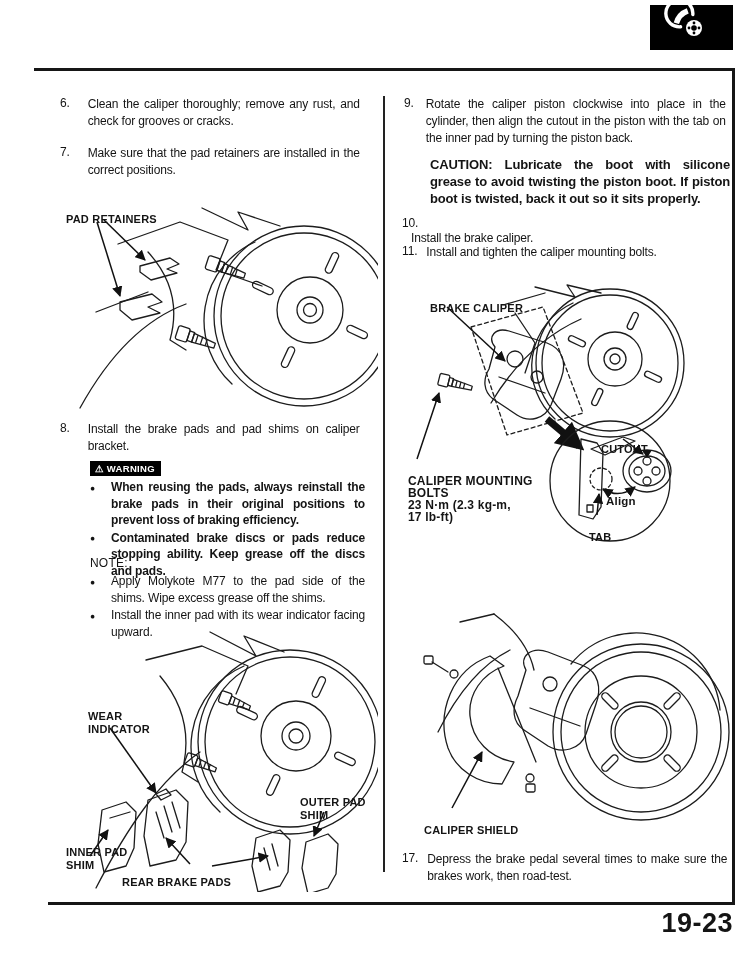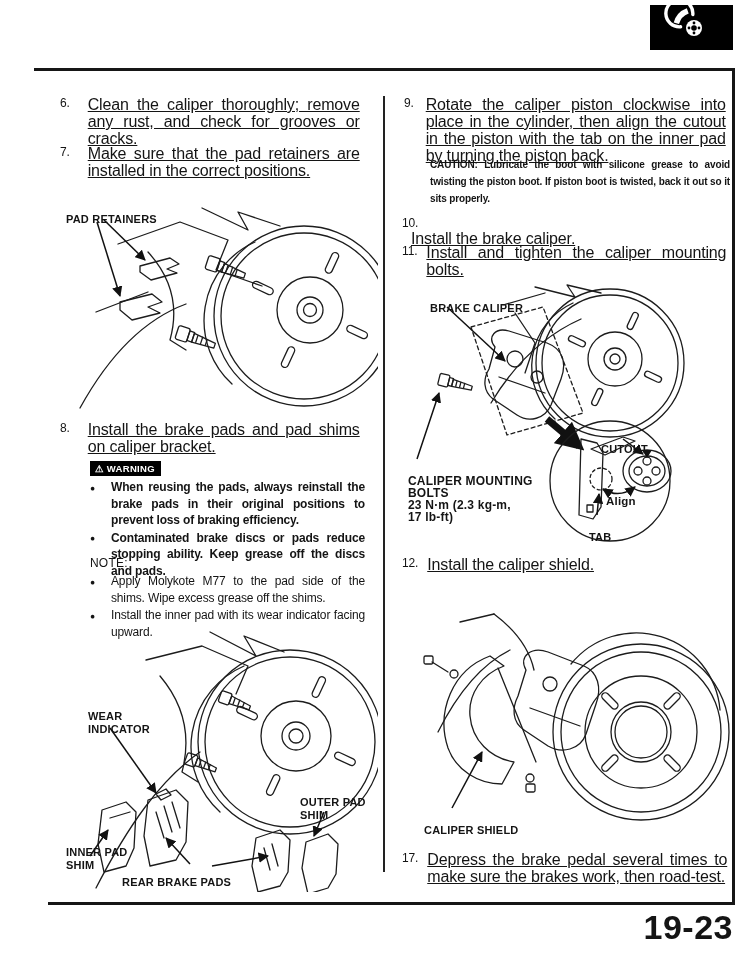--- a/index.html
+++ b/index.html
@@ -5,32 +5,32 @@
   html,body{margin:0;padding:0;background:#e8e8e8;}
   .page{
     position:relative; width:749px; height:955px; background:#ffffff;
     font-family:"Liberation Sans", sans-serif; color:#141414; overflow:hidden;
   }
   .abs{position:absolute;}
   .rule{position:absolute; background:#161616;}
   
   .step{position:absolute; display:flex;}
   .step .num{flex:0 0 auto; font-size:12px; letter-spacing:-0.15px;}
-  .step .txt{font-size:16px; letter-spacing:-0.15px; line-height:17px; text-align:justify;text-decoration:underline;}
+  .step .txt{font-size:12px; letter-spacing:-0.15px; line-height:17px; text-align:justify;}
   .bold{font-weight:700;}
   .callout{position:absolute; font-weight:700; font-size:11px; line-height:12.5px; letter-spacing:0.2px; white-space:nowrap;margin-top:12px;}
   .bullet-item{display:flex; margin:0 0 1px 0;}
   .bullet-item .b{flex:0 0 21px; font-size:8.5px; padding-top:3.5px;}
   .bullet-item .t{font-size:12px; letter-spacing:-0.15px; line-height:16.5px; text-align:justify;}
   .warn-chip{
     position:absolute; background:#000; color:#fff; font-weight:700; font-size:9.5px;
     padding:2px 6px 2px 5px; display:inline-flex; gap:3px; align-items:center; letter-spacing:0.3px;
   }
   .icon-box{position:absolute; background:#000;}
-  .pagenum{position:absolute; font-weight:700; font-size:34px; letter-spacing:0.5px; text-align:right;}
+  .pagenum{position:absolute; font-weight:700; font-size:27px; letter-spacing:0.5px; text-align:right;}
   svg{display:block;}
   .ln{stroke:#1c1c1c; fill:none; stroke-width:1.3; stroke-linejoin:round; stroke-linecap:round;}
   .arrow{stroke:#111; fill:none; stroke-width:1.5;}
 </style>
 </head>
 <body>
 
 <div class="page">
 
   <div class="icon-box" style="left:650px; top:5px; width:83px; height:45px;">
@@ -217,21 +217,21 @@
   <div class="callout" style="left:122px; top:864px;">REAR BRAKE PADS</div>
   <div class="callout" style="left:300px; top:784px;">
     <div>OUTER PAD</div>
     <div>SHIM</div>
   </div>
 
   <div class="step" style="left:404px; top:96px;">
     <span class="num">9.</span>
     <span class="txt" style="width:300px; margin-left:12px;">Rotate the caliper piston clockwise into place in the cylinder, then align the cutout in the piston with the tab on the inner pad by turning the piston back.</span>
   </div>
-  <div class="abs bold" style="left:430px; top:156px; width:300px; font-size:10px; letter-spacing:-0.15px; line-height:17px; text-align:justify;">CAUTION:  Lubricate the boot with silicone grease to avoid twisting the piston boot. If piston boot is twisted, back it out so it sits properly.</div>
+  <div class="abs bold" style="left:430px; top:156px; width:300px; font-size:13px; letter-spacing:-0.15px; line-height:17px; text-align:justify;">CAUTION:  Lubricate the boot with silicone grease to avoid twisting the piston boot. If piston boot is twisted, back it out so it sits properly.</div>
   <div class="step" style="left:402px; top:216px;flex-direction:column;">
     <span class="num">10.</span>
     <span class="txt" style="width:300px; margin-left:9px;">Install the brake caliper.</span>
   </div>
   <div class="step" style="left:402px; top:244px;">
     <span class="num">11.</span>
     <span class="txt" style="width:300px; margin-left:9px;">Install and tighten the caliper mounting bolts.</span>
   </div>
 
   <div class="abs" style="left:395px; top:283px;">
@@ -304,24 +304,20 @@
   <div class="callout" style="left:408px; top:463px; font-size:12px; line-height:12px;">
     <div>CALIPER MOUNTING</div>
     <div>BOLTS</div>
     <div>23 N·m (2.3 kg-m,</div>
     <div>17 lb-ft)</div>
   </div>
   <div class="callout" style="left:601px; top:431px;">CUTOUT</div>
   <div class="callout" style="left:606px; top:483px; font-size:11.5px;">Align</div>
   <div class="callout" style="left:589px; top:519px;">TAB</div>
 
-  <div class="step" style="left:402px; top:556px;">
-    <span class="num">12.</span>
-    <span class="txt" style="width:300px; margin-left:9px;">Install the caliper shield.</span>
-  </div>
 
   <div class="abs" style="left:398px; top:612px;">
     <svg width="337" height="232" viewBox="0 0 337 232">
       <defs>
         <marker id="f4a" viewBox="0 0 10 10" refX="9" refY="5" markerWidth="7" markerHeight="7" orient="auto">
             <path d="M0 0 L10 5 L0 10 z" fill="#111"></path>
           </marker>
       </defs>
       <g>
         <circle class="ln" cx="243" cy="120" r="88"></circle>

